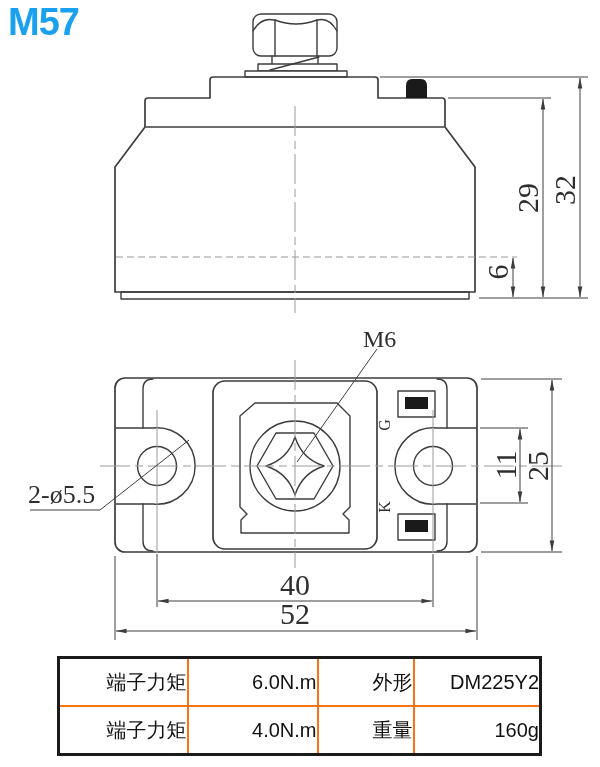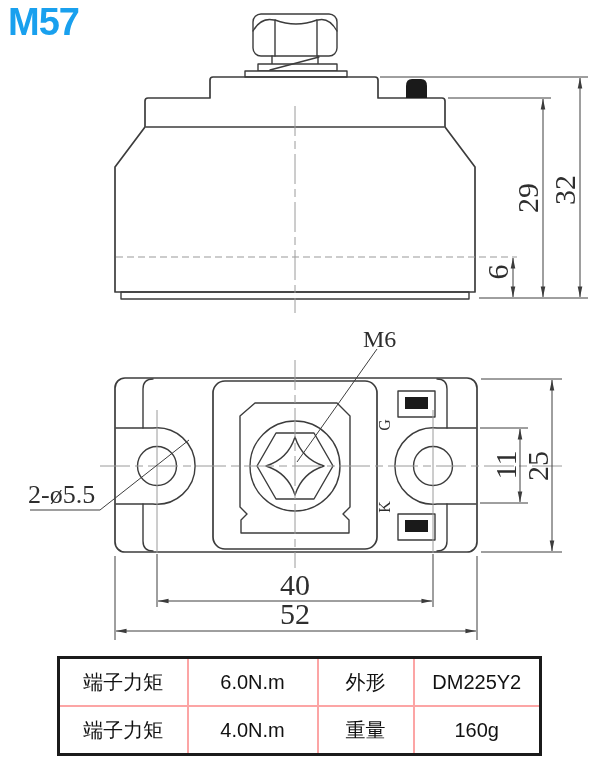--- a/index.html
+++ b/index.html
@@ -19,21 +19,21 @@
   .blackfill{fill:#1a1a1a;stroke:none;}
   .whitefill{fill:#ffffff;}
   .dimtxt{font-family:"Liberation Serif",serif;font-size:30px;fill:#2e2e2e;}
   .lbl24{font-family:"Liberation Serif",serif;font-size:24px;fill:#2e2e2e;}
   .lbl26{font-family:"Liberation Serif",serif;font-size:26px;fill:#2e2e2e;}
   .lbl16{font-family:"Liberation Serif",serif;font-size:16px;fill:#2e2e2e;}
 
   
   .spec-table{position:absolute;left:57px;top:656px;}
   .spec-table table{border-collapse:collapse;table-layout:fixed;border:3px solid #1b1b1b;}
-  .spec-table td{border:2px solid #fca5a5;text-align:center;vertical-align:middle;
+  .spec-table td{border:2px solid #f97316;text-align:right;vertical-align:middle;
                  font-size:20px;color:#111;padding:0;height:46px;}
   .c0{width:129px}.c1{width:130px}.c2{width:96px}.c3{width:127px}
 </style>
 </head>
 <body>
 
 <div class="stage">
 
   <div class="title">M57</div>
 

